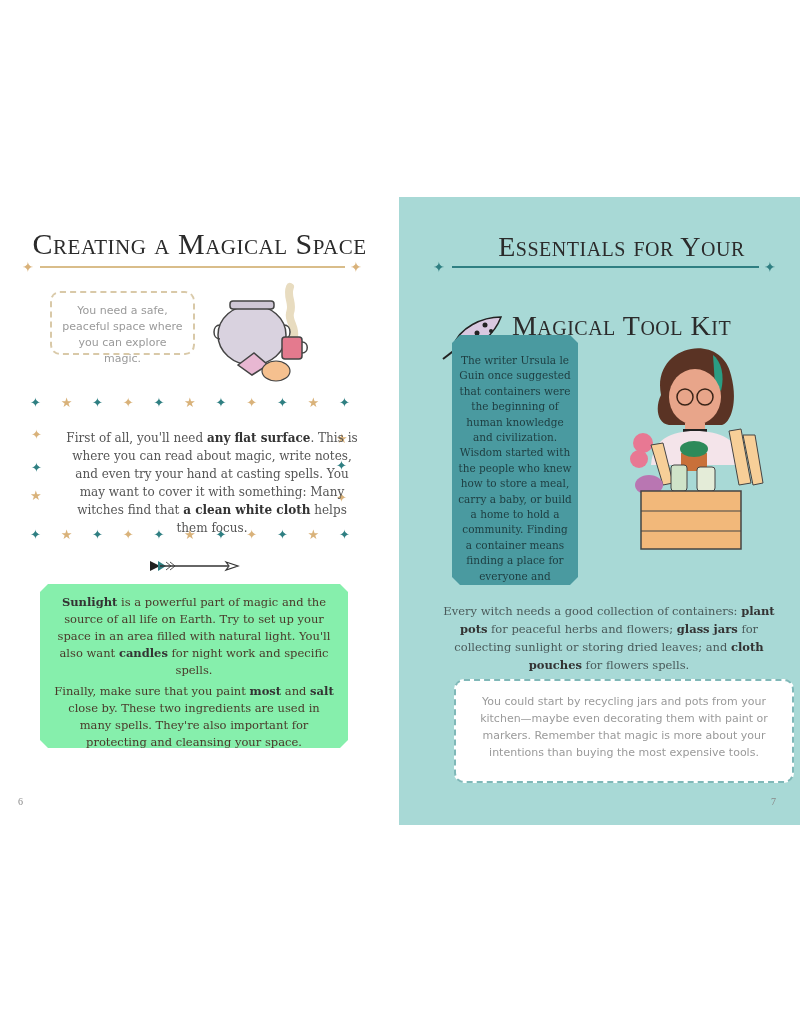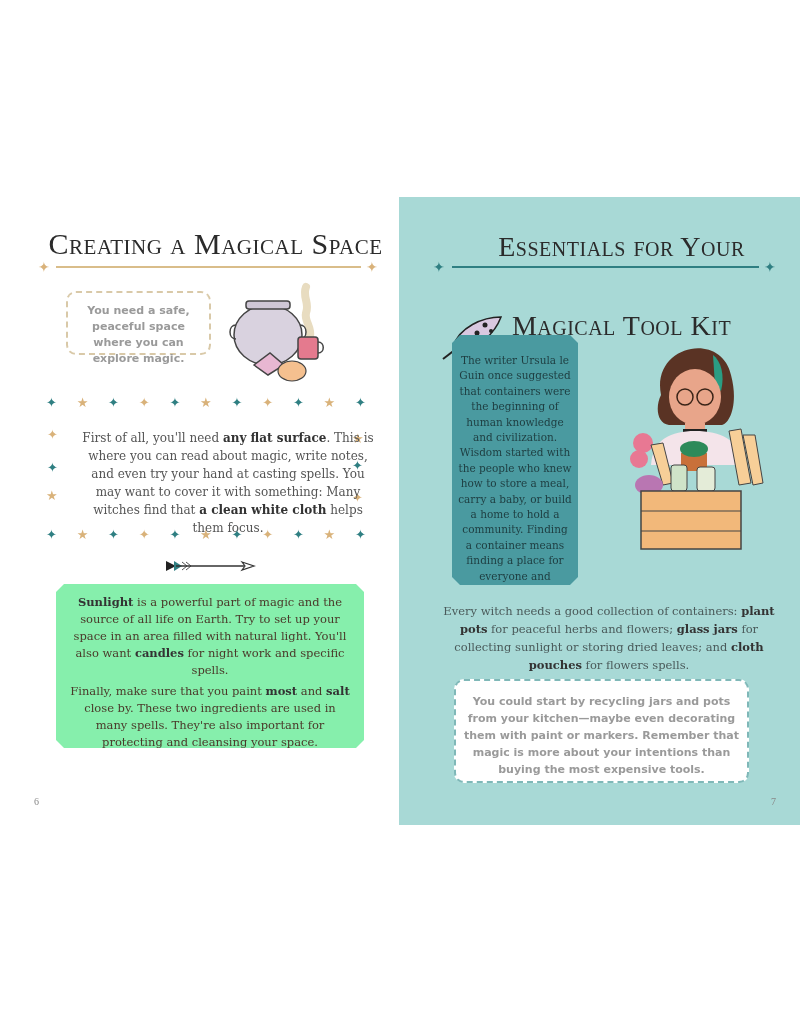--- a/index.html
+++ b/index.html
@@ -1,36 +1,36 @@
 <!DOCTYPE html>
 <html><head>
 <meta charset="utf-8">
 <style>
   * { box-sizing: border-box; margin: 0; padding: 0; }
   html, body { width: 800px; height: 1024px; background: #ffffff; overflow: hidden; }
   body { position: relative; font-family: "DejaVu Serif", serif; color: #4a4a4a; }
 
-  .page-left { position: absolute; left: 0; top: 197px; width: 399px; height: 628px; background: #ffffff; margin-left: 16px; }
+  .page-left { position: absolute; left: 0; top: 197px; width: 399px; height: 628px; background: #ffffff; }
   .page-right { position: absolute; left: 399px; top: 197px; width: 401px; height: 628px; background: #a8d9d6; }
 
   .title {
     position: absolute; font-family: "Liberation Serif", serif; font-weight: normal;
     color: #2b2b2b; text-align: center; letter-spacing: 0.5px; font-variant: small-caps;
   }
   .title-left { left: 0; width: 399px; top: 30px; font-size: 30px; }
   .rule { position: absolute; height: 1.5px; }
   .rule-left { left: 40px; width: 305px; top: 69px; background: #d9bd8a; }
   .sparkle { position: absolute; font-size: 14px; line-height: 14px; }
   .sp-gold { color: #d9b27a; }
   .sp-teal { color: #2f7f82; }
 
   .wavy-box {
     position: absolute; border: 2px dashed #d9c9a8; border-radius: 10px;
     font-family: "DejaVu Sans", sans-serif; font-size: 11px; color: #9a9a9a;
-    text-align: center; line-height: 16px; padding: 10px 8px; background: #fff; font-weight: bold;
+    text-align: center; line-height: 16px; padding: 10px 8px; background: #fff;
   }
   .note-left { left: 50px; top: 94px; width: 145px; height: 64px; }
 
   .illus { position: absolute; }
 
   .star-row { position: absolute; left: 30px; width: 320px; display: flex; justify-content: space-between; font-size: 13px; }
   .star-row.top { top: 198px; }
   .star-row.bottom { top: 330px; }
   .side-star { position: absolute; font-size: 13px; }
 
@@ -58,21 +58,21 @@
   .rule-right { left: 53px; width: 307px; top: 69px; background: #2f7f82; }
 
   .teal-box {
     position: absolute; left: 53px; top: 138px; width: 126px; height: 250px;
     background: #4a9aa0; color: #1e3d40; text-align: center; font-size: 10.5px; line-height: 15.4px;
     padding: 18px 6px;
     clip-path: polygon(8px 0, calc(100% - 8px) 0, 100% 8px, 100% calc(100% - 8px), calc(100% - 8px) 100%, 8px 100%, 0 calc(100% - 8px), 0 8px);
   }
 
   .body-right { left: 40px; width: 340px; top: 405px; color: #4a5a5a; font-size: 11.5px; line-height: 18px; }
-  .note-right { left: 55px; top: 482px; width: 295px; height: 104px; border-color: #7fb8b8; font-size: 11px; line-height: 17px; padding: 12px 8px; }
+  .note-right { left: 55px; top: 482px; width: 340px; height: 104px; border-color: #7fb8b8; font-size: 11px; line-height: 17px; padding: 12px 8px; }
 </style>
 </head>
 <body>
 
 <div class="page-left">
   <h1 class="title title-left">Creating a Magical Space</h1>
   <span class="sparkle sp-gold" style="left:22px;top:63px;">✦</span>
   <div class="rule rule-left"></div>
   <span class="sparkle sp-gold" style="left:350px;top:63px;">✦</span>
 

